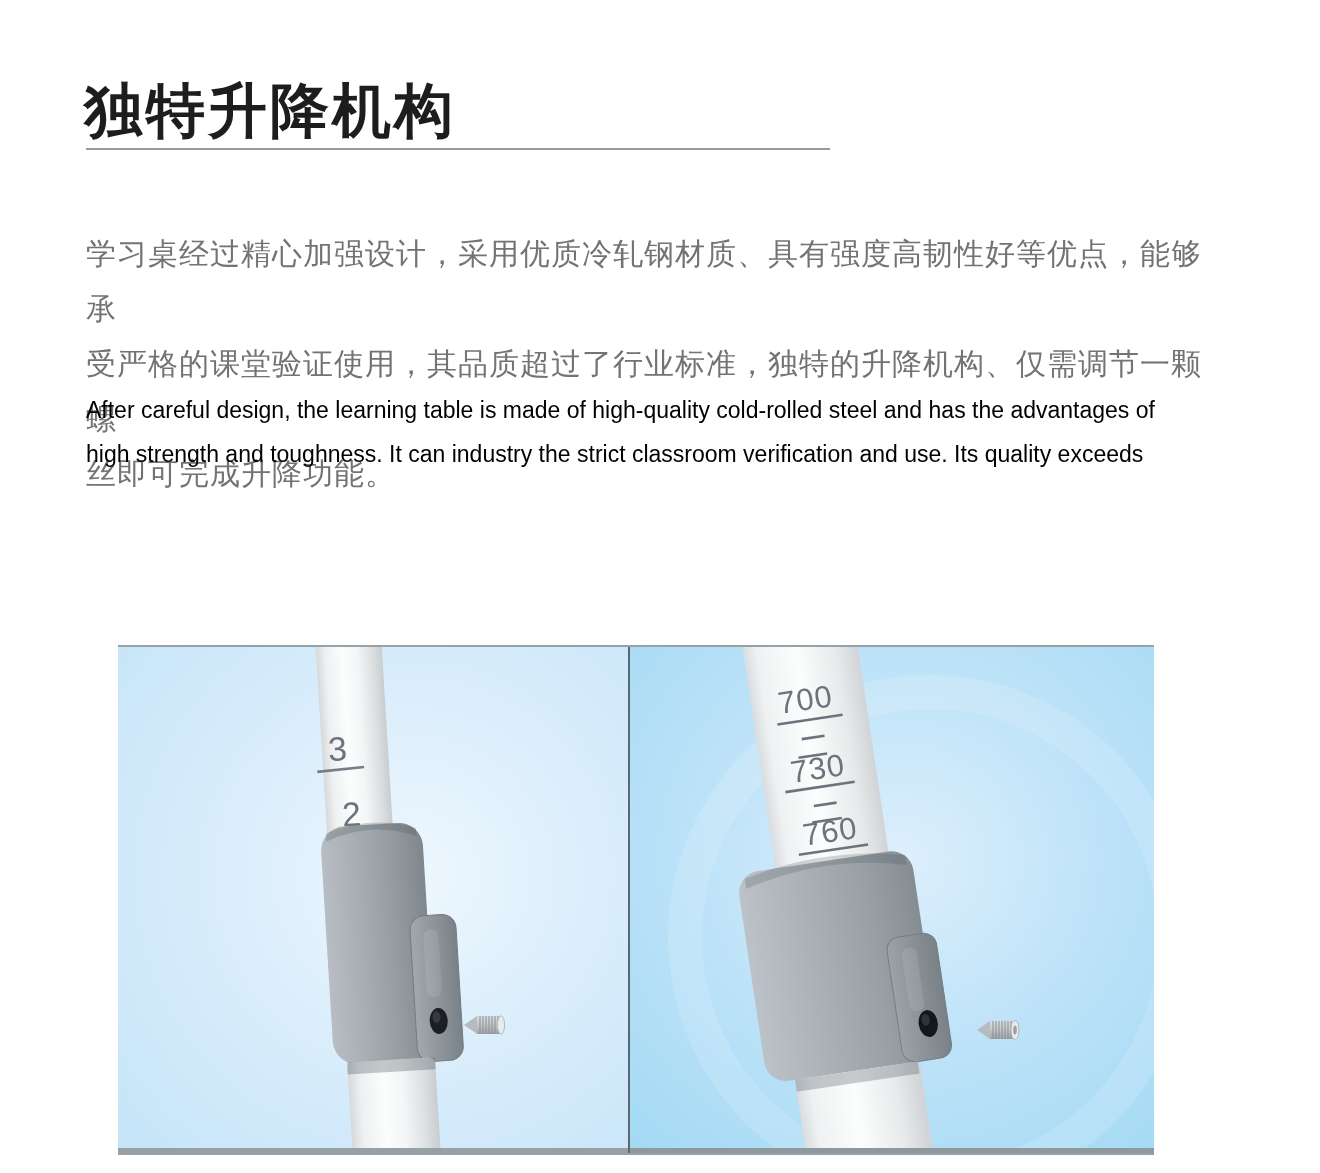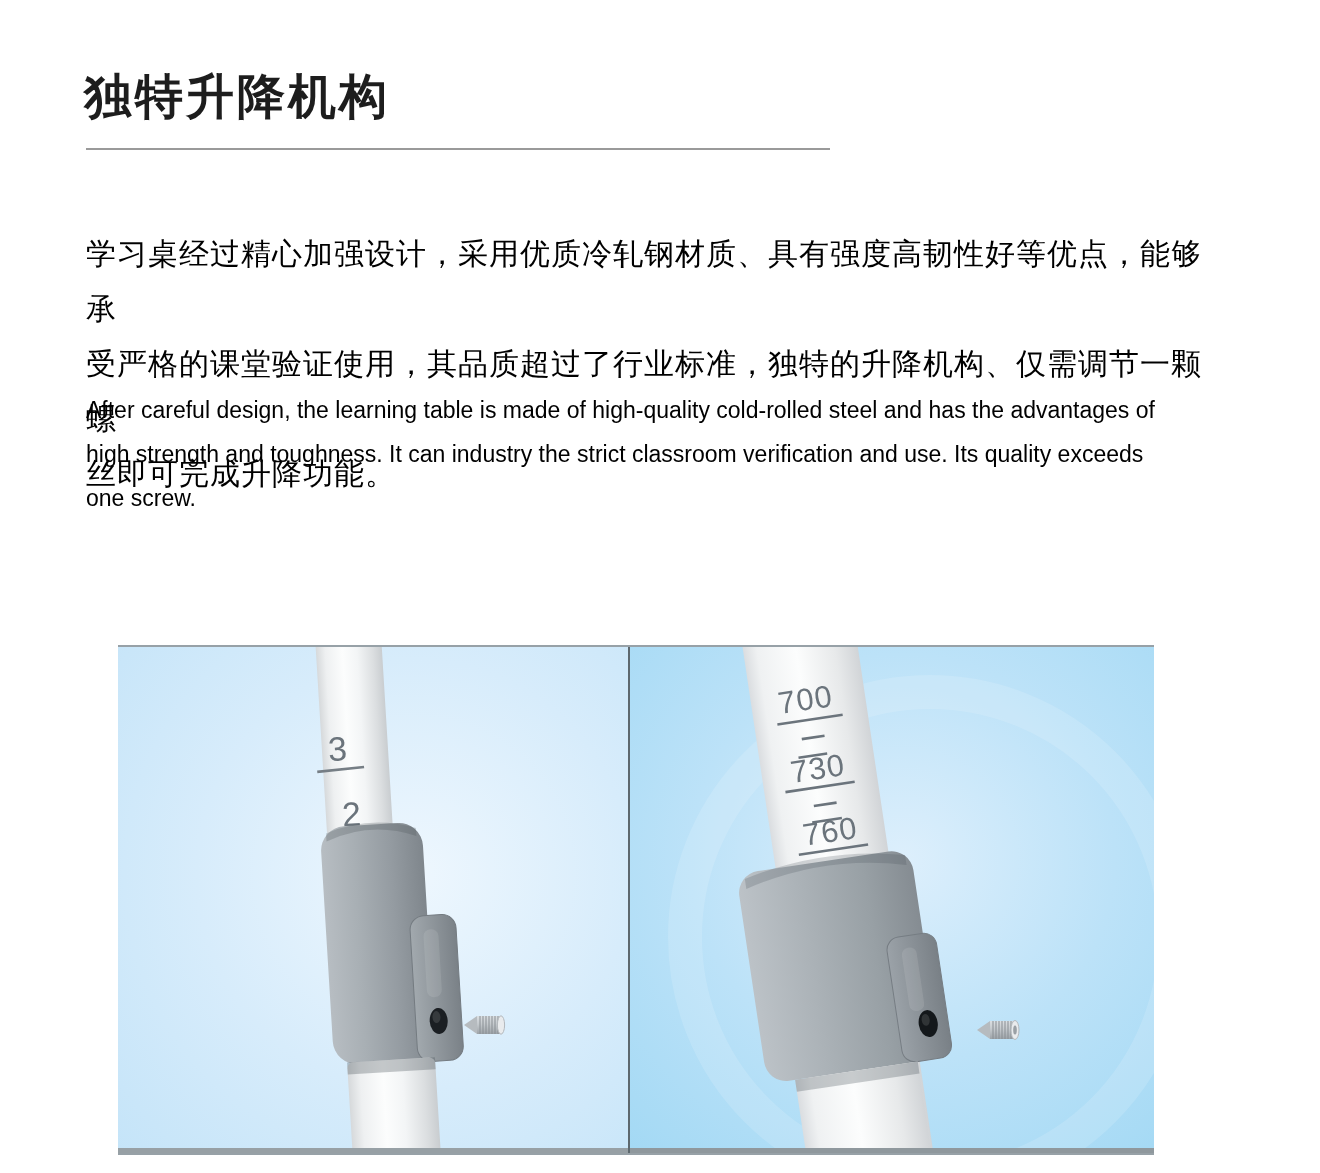--- a/index.html
+++ b/index.html
@@ -5,31 +5,31 @@
   html,body{margin:0;padding:0;background:#ffffff;}
   .page{
     position:relative;
     width:1320px;height:1173px;
     background:#ffffff;
     font-family:"Liberation Sans", sans-serif;
     overflow:hidden;
   }
   .title{
     position:absolute;left:84px;top:36px;
-    font-size:48px;font-weight:700;color:#1d1d1d;
+    font-size:59px;font-weight:700;color:#1d1d1d;
     letter-spacing:3px;line-height:1.2;
     font-family:"DejaVu Sans","Liberation Sans",sans-serif;
   }
   .title-divider{
     position:absolute;left:86px;top:148px;
     width:744px;height:2px;background:#9a9a9a;
   }
   .para-cn{
     position:absolute;left:86px;top:226px;width:1135px;
-    font-size:30px;color:#000000;line-height:55px;
+    font-size:30px;color:#737373;line-height:55px;
     letter-spacing:1px;
   }
   .para-en{
     position:absolute;left:86px;top:388px;width:1135px;
     font-size:23px;color:#000000;line-height:44px;
   }
   .figure{
     position:absolute;left:118px;top:645px;
     width:1036px;height:506px;
     display:flex;
@@ -57,21 +57,20 @@
 
   <div class="para-cn">
     <div>学习桌经过精心加强设计，采用优质冷轧钢材质、具有强度高韧性好等优点，能够承</div>
     <div>受严格的课堂验证使用，其品质超过了行业标准，独特的升降机构、仅需调节一颗螺</div>
     <div>丝即可完成升降功能。</div>
   </div>
 
   <div class="para-en">
     <div>After careful design, the learning table is made of high-quality cold-rolled steel and has the advantages of</div>
     <div>high strength and toughness. It can industry the strict classroom verification and use. Its quality exceeds</div>
-    <div>one screw.</div>
   </div>
 
   <div class="figure">
 
     <div class="panel left">
       <svg width="510" height="506" viewBox="0 0 510 506">
         <defs>
           <radialGradient id="bgL" cx="0.58" cy="0.45" r="0.85">
             <stop offset="0" stop-color="#eef7fe"></stop>
             <stop offset="0.5" stop-color="#d7ecfb"></stop>

